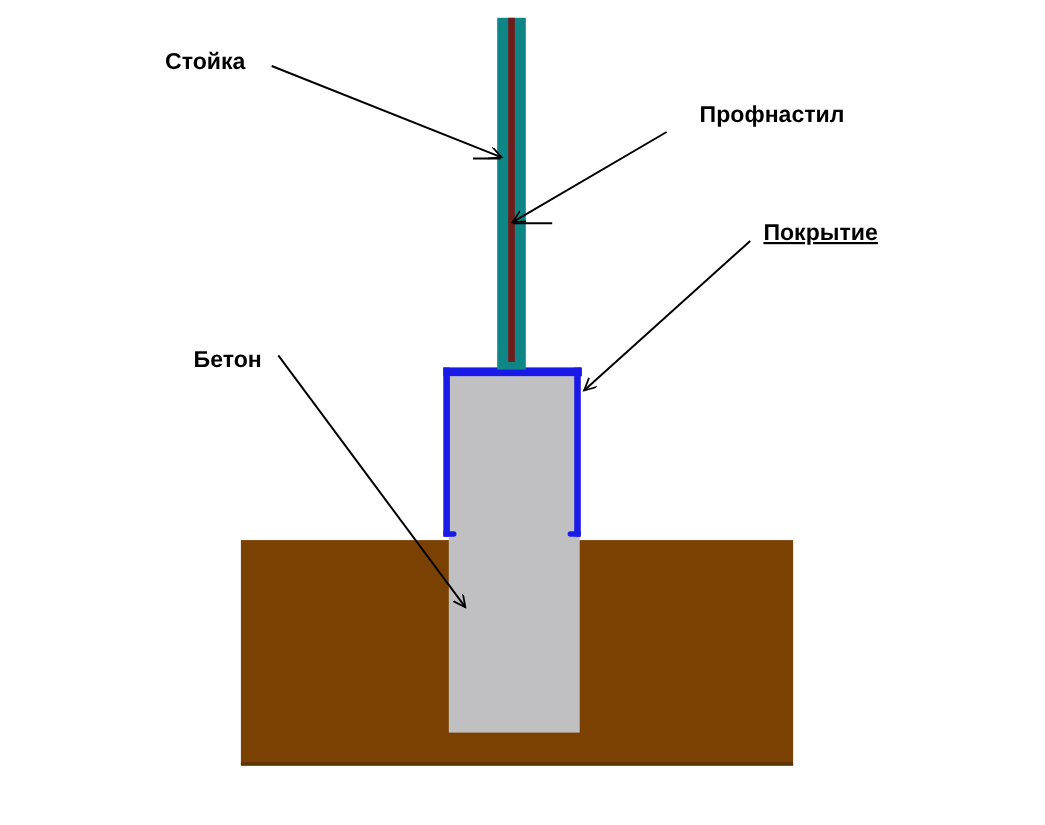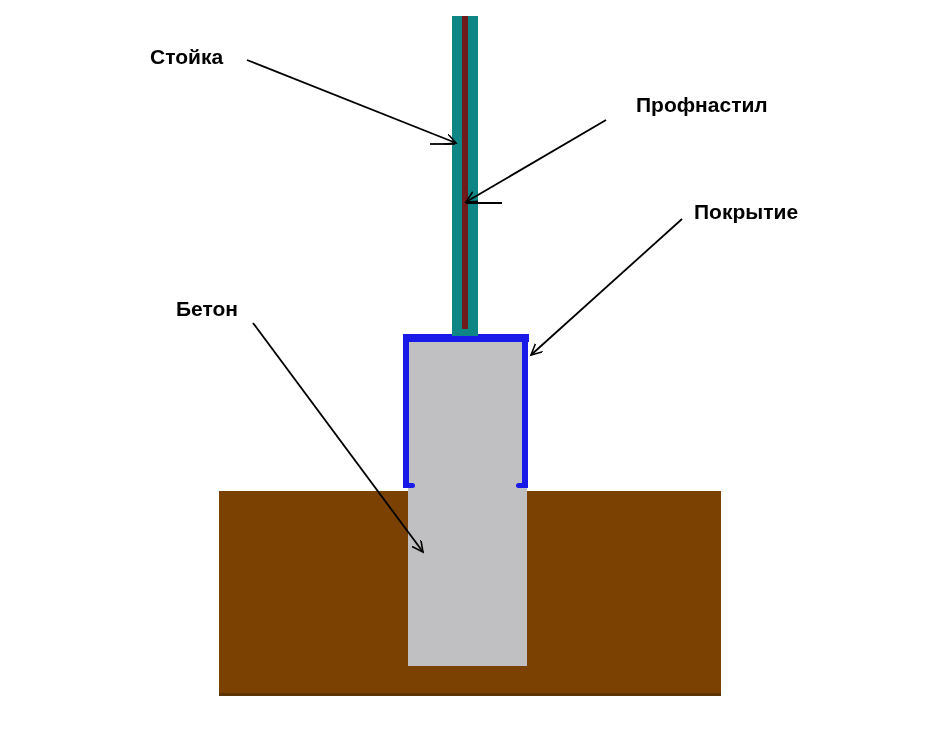--- a/index.html
+++ b/index.html
@@ -66,22 +66,22 @@
   .label {
     position: absolute;
     color: var(--arrow-black, #000000);
     font-weight: bold;
     font-size: 21px;
     line-height: 1;
     white-space: nowrap;
   }
   .label-post        { left: 150px; top: 30px; }
   .label-sheet       { left: 636px; top: 78px; }
-  .label-coating     { left: 694px; top: 185px; }
-  .label-concrete    { left: 176px; top: 282px; }
+  .label-coating     { left: 694px; top: 185px; text-decoration: underline; }
+  .label-concrete    { left: 176px; top: 301px; }
 </style>
 </head>
 <body>
 
 <div class="canvas">
 
   <div class="shape ground"></div>
   <div class="shape concrete"></div>
 
   <div class="shape coating-top"></div>

